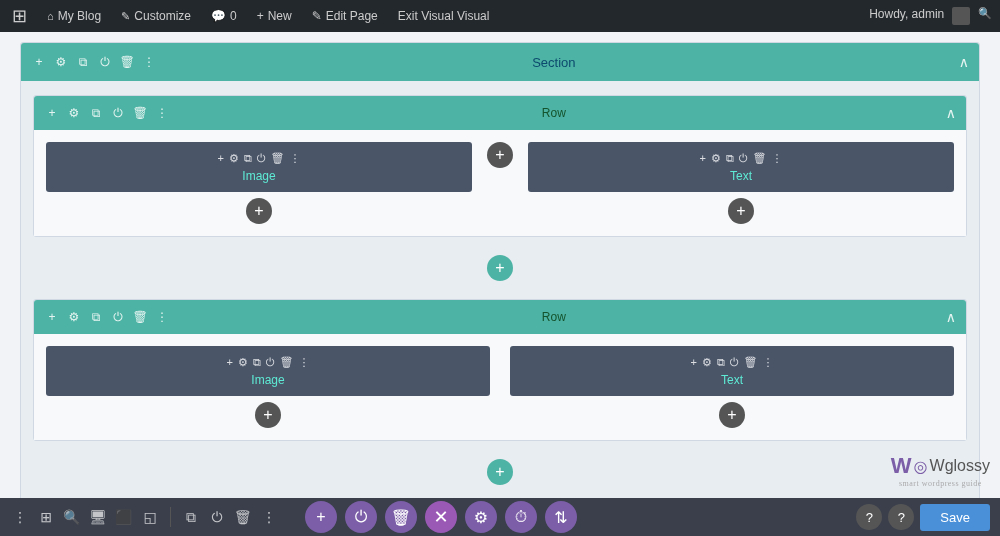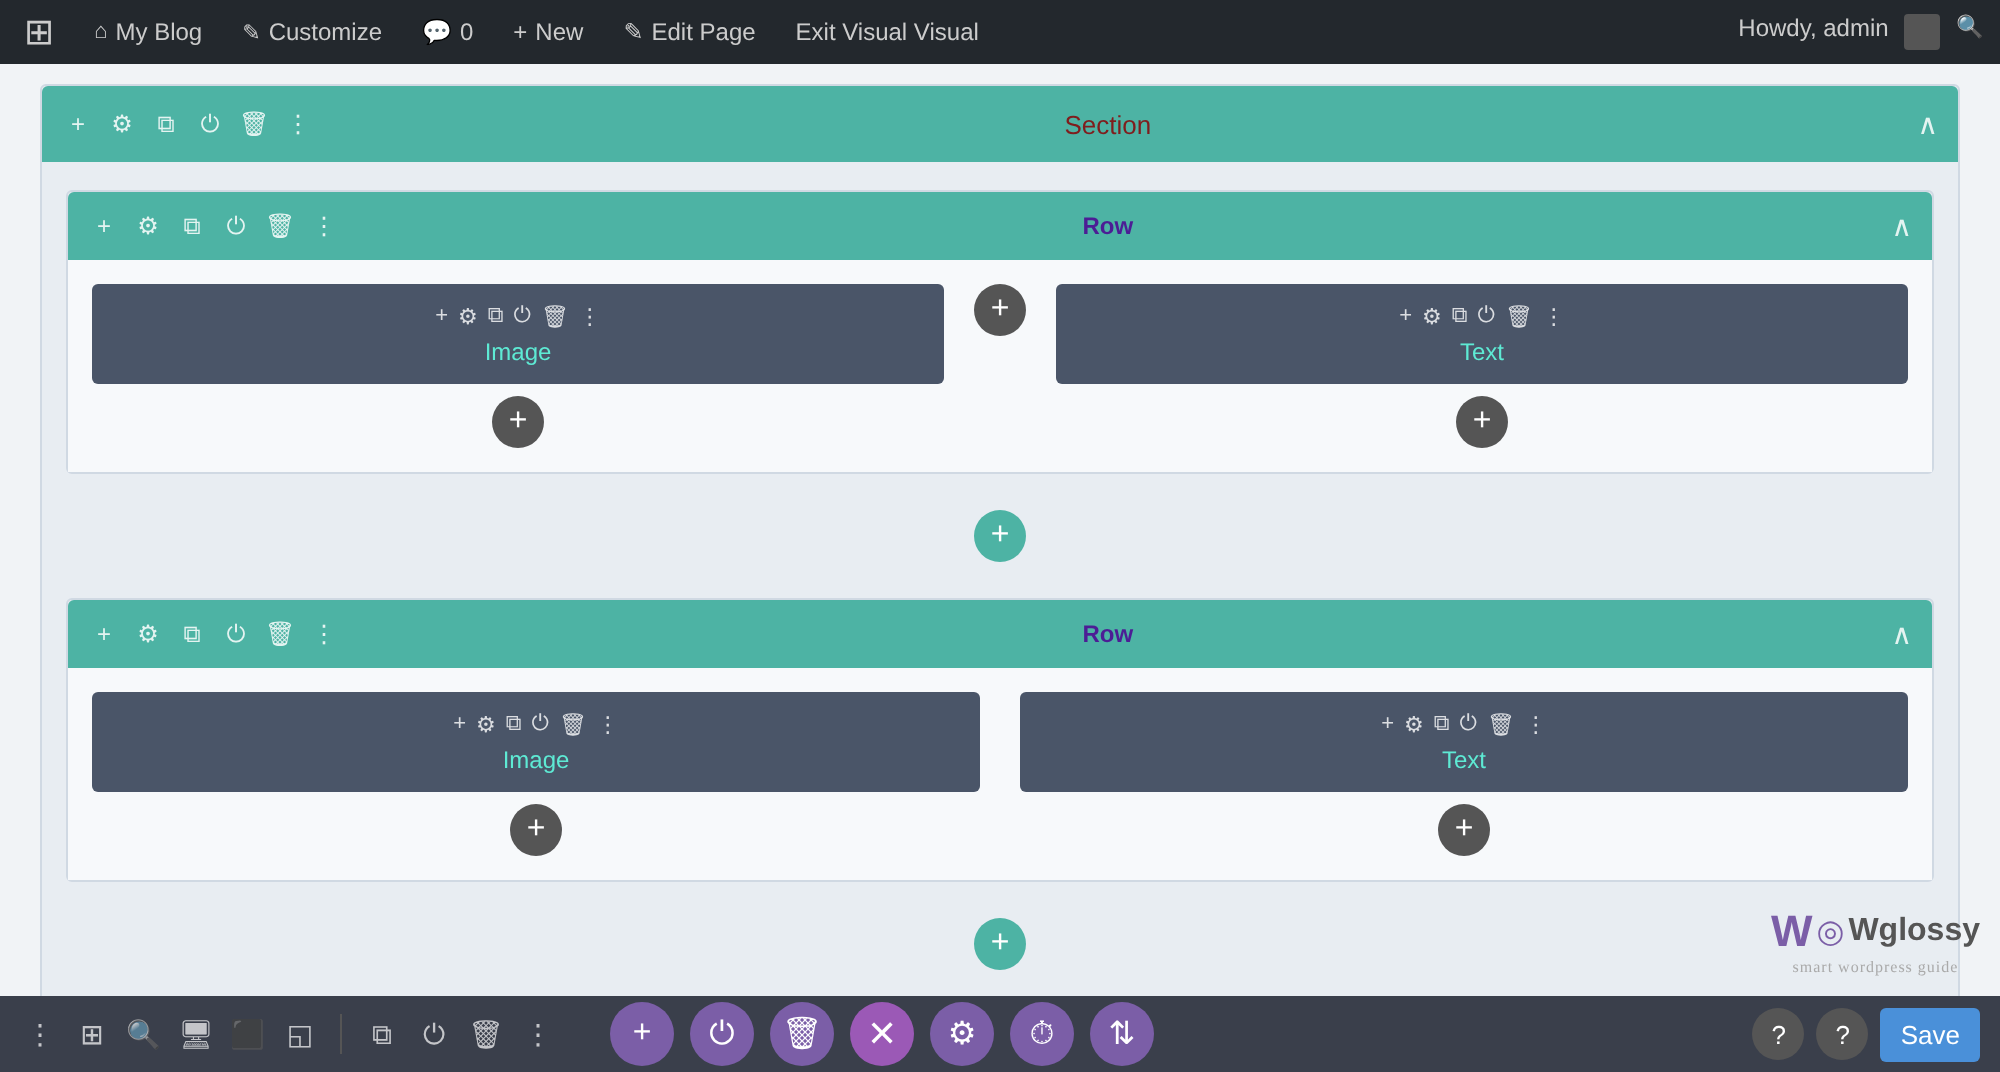--- a/index.html
+++ b/index.html
@@ -69,21 +69,21 @@
       display: flex;
       align-items: center;
       height: 38px;
       padding: 0 10px;
       border-radius: 3px 3px 0 0;
     }
 
     .section-title {
       flex: 1;
       text-align: center;
-      color: #7f1d1d;
+      color: #0c4a6e;
       font-size: 13px;
       font-weight: 500;
     }
 
     .section-controls {
       display: flex;
       align-items: center;
       gap: 6px;
     }
 
@@ -114,23 +114,23 @@
       display: flex;
       align-items: center;
       height: 34px;
       padding: 0 10px;
       border-radius: 3px 3px 0 0;
     }
 
     .row-title {
       flex: 1;
       text-align: center;
-      color: #4c1d95;
+      color: #14532d;
       font-size: 12px;
-      font-weight: 700;
+      font-weight: 400;
     }
 
     .row-body {
       background: #f7f9fb;
       padding: 12px;
       display: flex;
       gap: 10px;
       align-items: flex-start;
       justify-content: space-between;
     }
@@ -311,21 +311,21 @@
       justify-content: center;
       color: #fff;
       font-size: 13px;
       cursor: pointer;
     }
 
     .save-btn {
       background: #4a90d9;
       color: #fff;
       border: none;
-      padding: 6px 10px;
+      padding: 6px 20px;
       border-radius: 3px;
       font-size: 13px;
       cursor: pointer;
     }
 
     
     .section-body {
       padding: 6px 4px 8px;
     }
   </style>
@@ -495,21 +495,21 @@
 
     </div>
   </div>
 
 </div>
 
 <div id="wpglossy-logo">
   <div style="display:flex;align-items:center;gap:2px;">
     <span style="color:#7b5ea7;font-size:22px;font-weight:bold;">W</span>
     <span style="color:#7b5ea7;font-size:16px;">◎</span>
-    <span style="color:#555;font-size:16px;font-weight:bold;">Wglossy</span>
+    <span style="color:#555;font-size:16px;font-weight:normal;">Wglossy</span>
   </div>
   <span style="font-size:8px;color:#aaa;letter-spacing:0.5px;font-family:Liberation Serif, serif;">smart wordpress guide</span>
 </div>
 
 <div id="bottom-toolbar">
   <span class="toolbar-icon">⋮</span>
   <span class="toolbar-icon">⊞</span>
   <span class="toolbar-icon">🔍</span>
   <span class="toolbar-icon">🖥</span>
   <span class="toolbar-icon">⬛</span>

